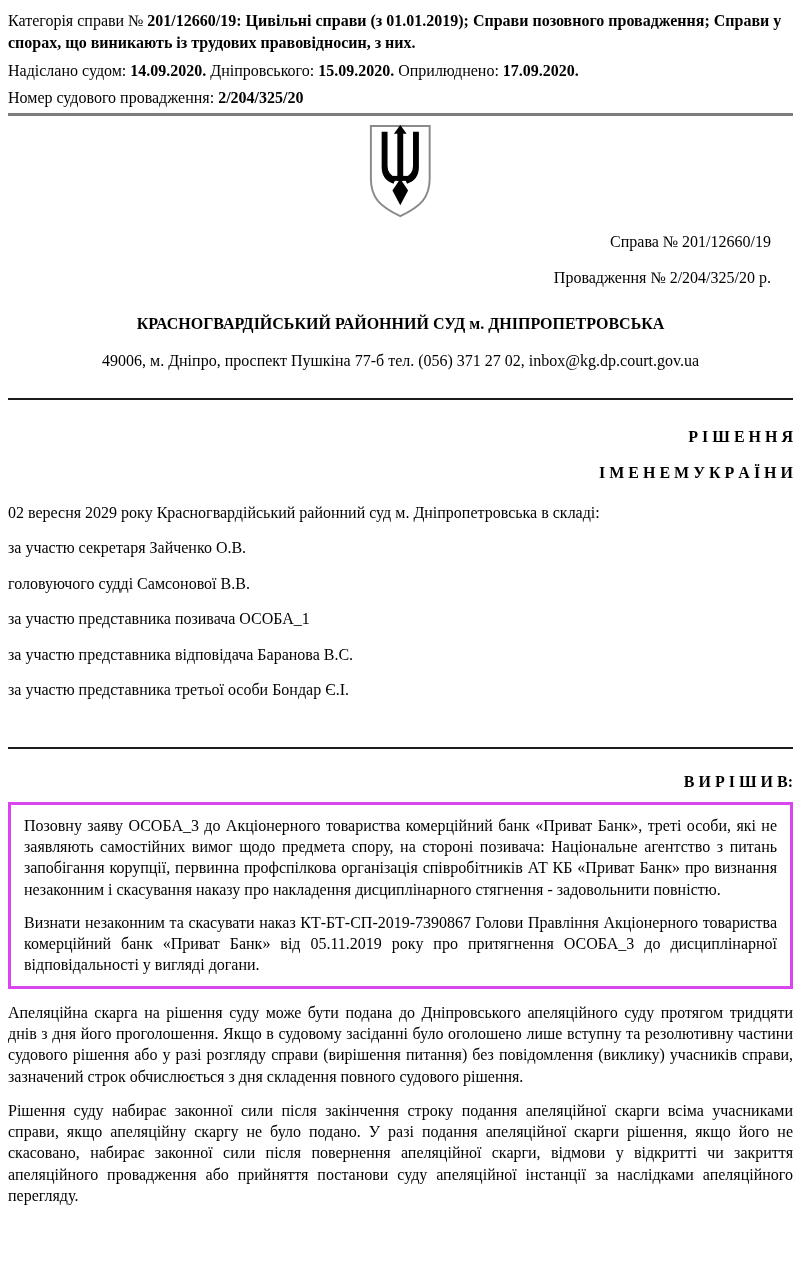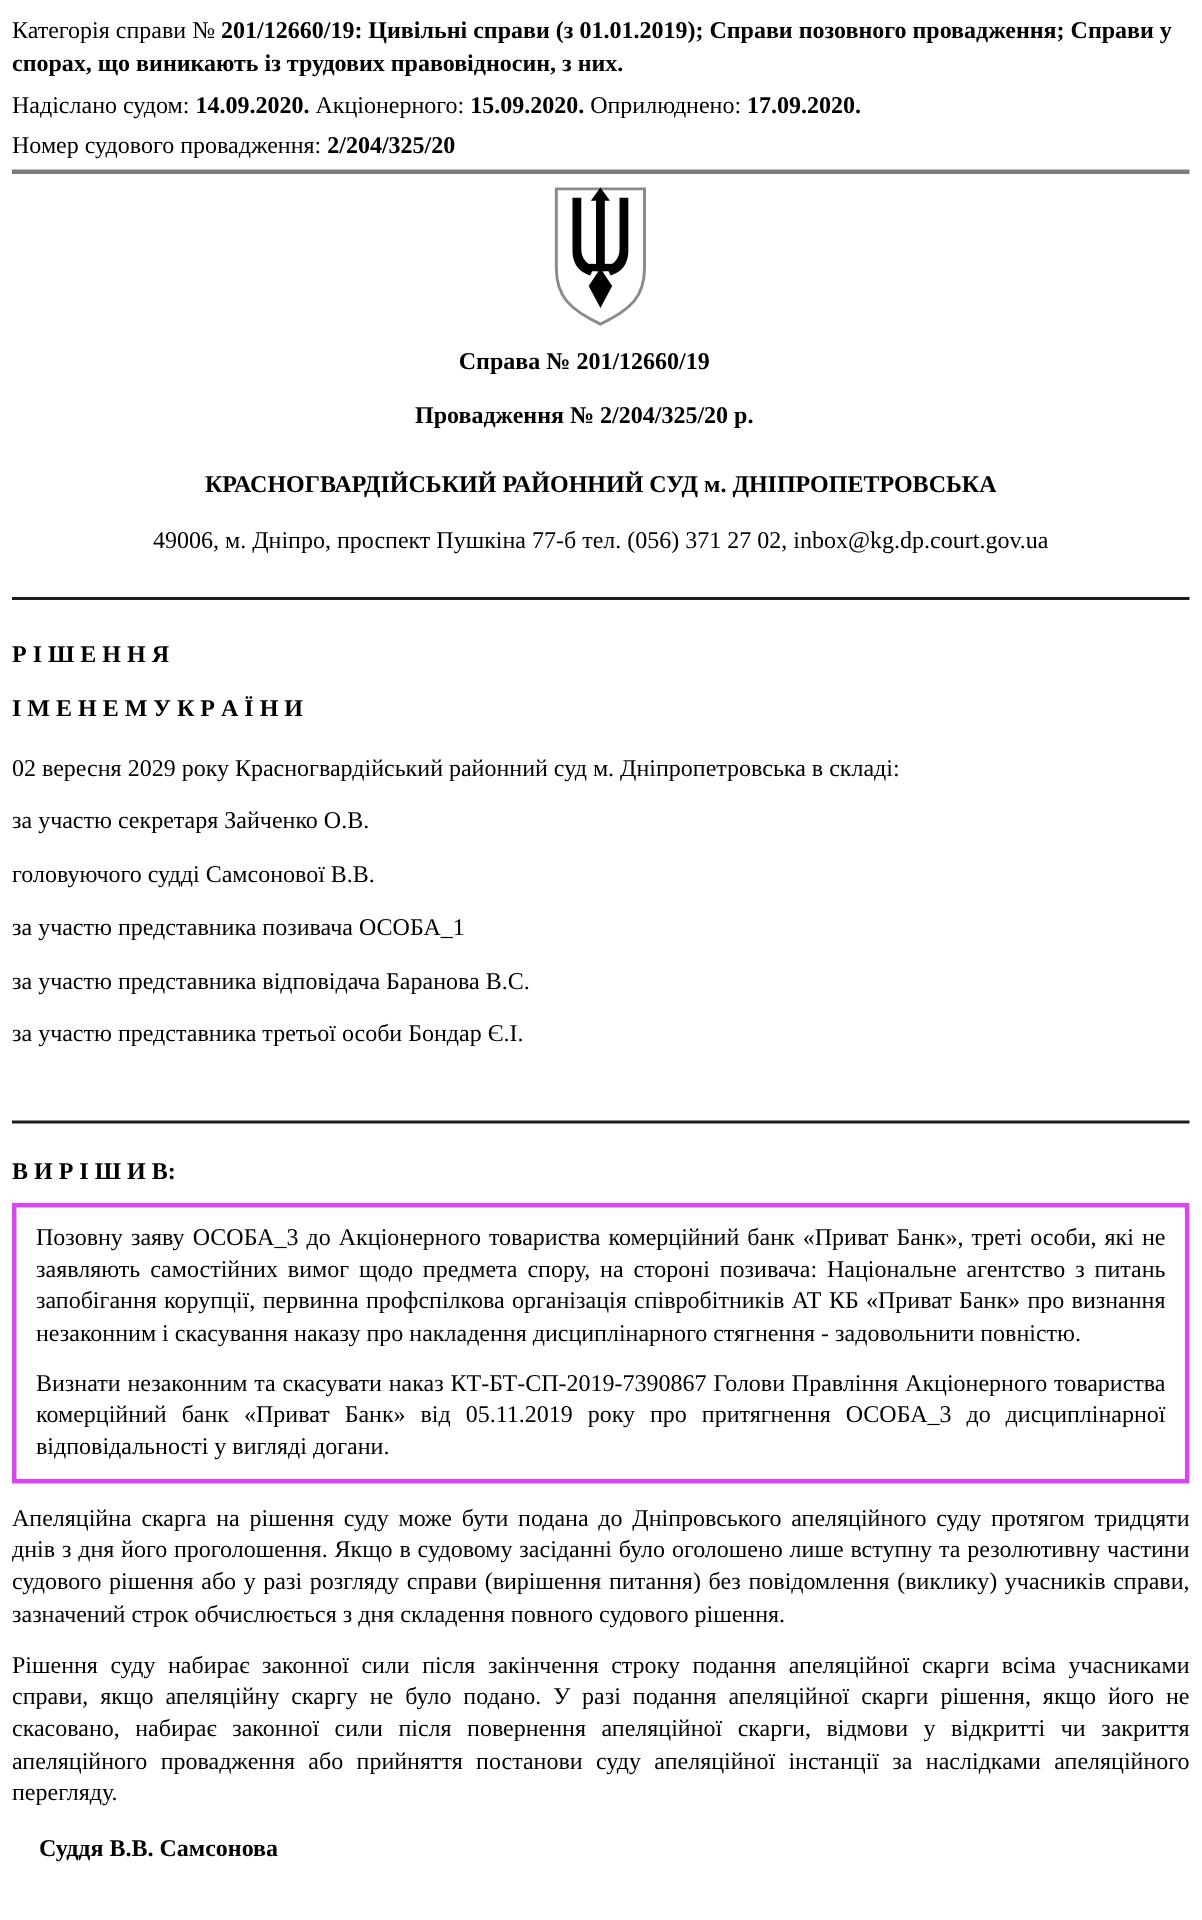--- a/index.html
+++ b/index.html
@@ -27,27 +27,27 @@
   }
   hr.rule-dark {
     border:none; border-top:2px solid #1c1c1c;
   }
   .rule-1 { margin-top:26px; }
   .rule-2 { margin-top:46px; }
   
   .emblem-wrap { text-align:center; margin-top:6px; height:100px; }
   .emblem-wrap svg { height:98px; }
   
-  .right-line { text-align:center; font-weight:bold; padding-right:22px; line-height:1.35; }
+  .right-line { text-align:right; font-weight:normal; padding-right:22px; line-height:1.35; }
   .case-line { margin-top:9px; }
   .proc-line { margin-top:14px; }
   .center-line { text-align:center; line-height:1.35; }
   .court-name { font-weight:bold; margin-top:24px; }
   .court-address { margin-top:16px; }
-  .doc-title { text-align:left; font-weight:bold; line-height:1.35; }
+  .doc-title { text-align:right; font-weight:bold; line-height:1.35; }
   .title-1 { margin-top:26px; }
   .title-2 { margin-top:15px; }
   .resolved-title { margin-top:22px; }
   
   .intro { margin-top:18px; line-height:1.4; }
   .party { margin-top:13px; line-height:1.4; }
   .jpara { text-align:justify; line-height:1.33; }
   .red-box {
     margin-top:9px;
     border:3px solid #d946ef;
@@ -57,21 +57,21 @@
   .appeal { margin-top:13px; }
   .judge-line { font-weight:bold; margin:16px 0 0 18px; line-height:1.4; }
 </style>
 </head>
 <body>
 
 <div class="page">
 
   <p class="meta-line meta1"><span>Категорія справи № </span><span class="b">201/12660/19: Цивільні справи (з 01.01.2019); Справи позовного провадження; Справи у спорах, що виникають із трудових правовідносин, з них.</span></p>
 
-  <p class="meta-line meta2"><span>Надіслано судом: </span><span class="b">14.09.2020.</span><span> Акціонерного: </span><span class="b">15.09.2020.</span><span> Оприлюднено: </span><span class="b">17.09.2020.</span></p>
+  <p class="meta-line meta2"><span>Надіслано судом: </span><span class="b">14.09.2020.</span><span> Дніпровського: </span><span class="b">15.09.2020.</span><span> Оприлюднено: </span><span class="b">17.09.2020.</span></p>
 
   <p class="meta-line meta3"><span>Номер судового провадження: </span><span class="b">2/204/325/20</span></p>
 
   <hr class="rule-gray">
 
   <div class="emblem-wrap">
     <svg viewBox="0 0 72 100" xmlns="http://www.w3.org/2000/svg" aria-hidden="true">
       <path d="M6,4 H66 V58 C66,77 57,86 36,96 C15,86 6,77 6,58 Z" fill="none" stroke="#8a8a8a" stroke-width="2"></path>
       <rect x="33" y="9" width="6" height="51" fill="#000"></rect>
       <path d="M36,3 L42.5,12 L29.5,12 Z" fill="#000"></path>
@@ -105,15 +105,14 @@
   <p class="doc-title resolved-title">В И Р І Ш И В:</p>
 
   <div class="red-box">
     <p class="jpara">Позовну заяву ОСОБА_3 до Акціонерного товариства комерційний банк «Приват Банк», треті особи, які не заявляють самостійних вимог щодо предмета спору, на стороні позивача: Національне агентство з питань запобігання корупції, первинна профспілкова організація співробітників АТ КБ «Приват Банк» про визнання незаконним і скасування наказу про накладення дисциплінарного стягнення - задовольнити повністю.</p>
     <p class="jpara">Визнати незаконним та скасувати наказ КТ-БТ-СП-2019-7390867 Голови Правління Акціонерного товариства комерційний банк «Приват Банк» від 05.11.2019 року про притягнення ОСОБА_3 до дисциплінарної відповідальності у вигляді догани.</p>
   </div>
 
   <p class="jpara appeal">Апеляційна скарга на рішення суду може бути подана до Дніпровського апеляційного суду протягом тридцяти днів з дня його проголошення. Якщо в судовому засіданні було оголошено лише вступну та резолютивну частини судового рішення або у разі розгляду справи (вирішення питання) без повідомлення (виклику) учасників справи, зазначений строк обчислюється з дня складення повного судового рішення.</p>
   <p class="jpara appeal">Рішення суду набирає законної сили після закінчення строку подання апеляційної скарги всіма учасниками справи, якщо апеляційну скаргу не було подано. У разі подання апеляційної скарги рішення, якщо його не скасовано, набирає законної сили після повернення апеляційної скарги, відмови у відкритті чи закриття апеляційного провадження або прийняття постанови суду апеляційної інстанції за наслідками апеляційного перегляду.</p>
 
-  <p class="judge-line">Суддя В.В. Самсонова</p>
 
 </div>
 
 </body></html>

